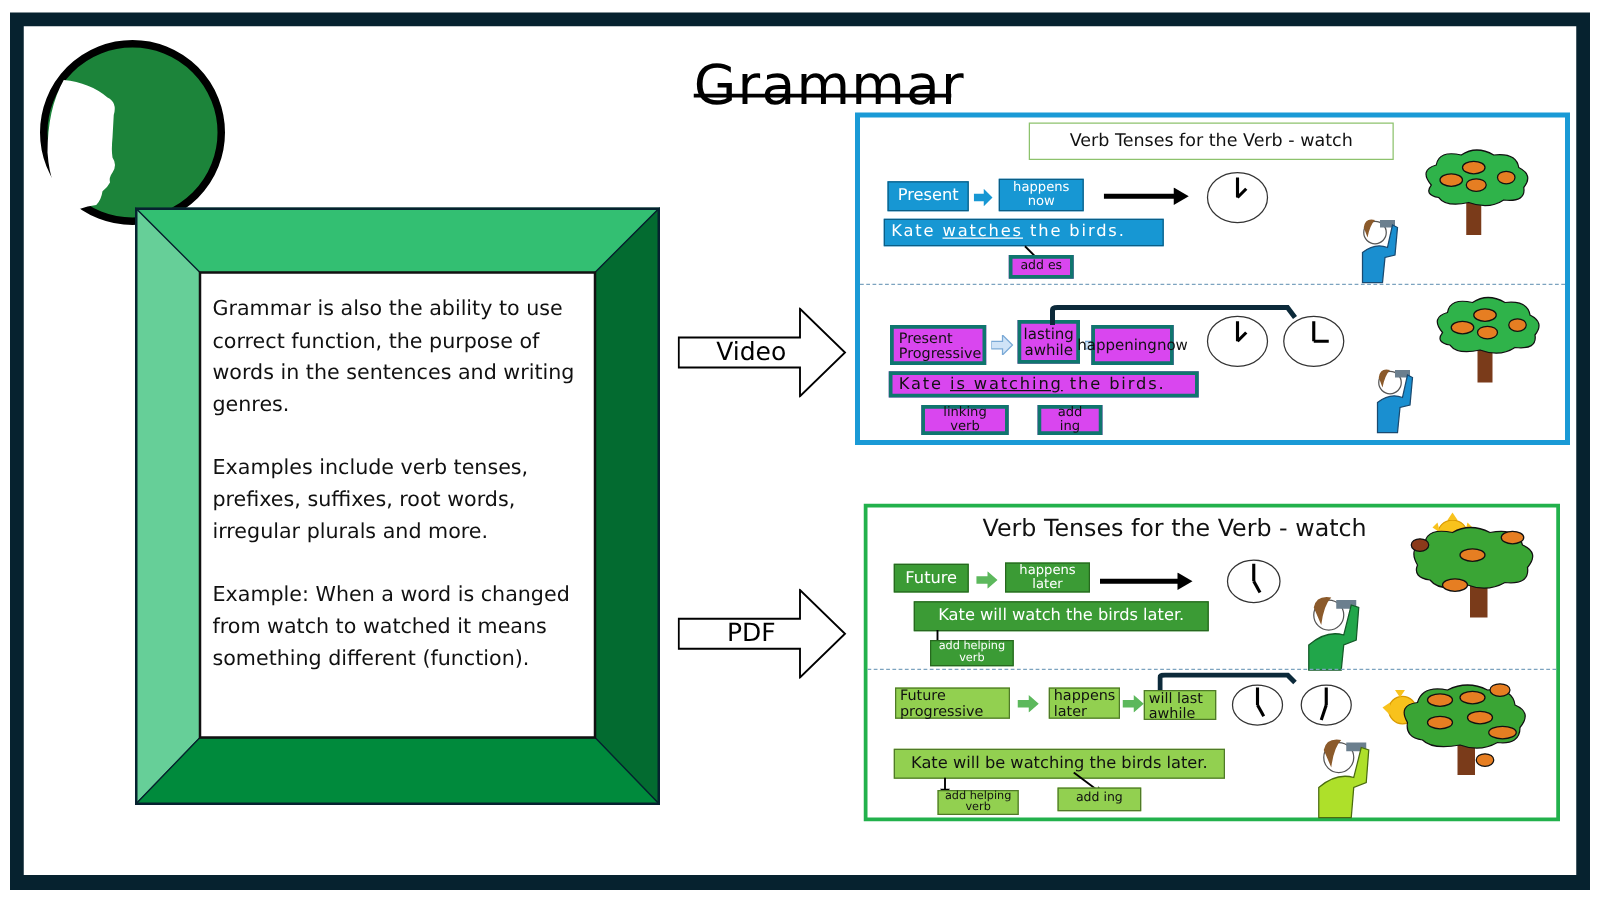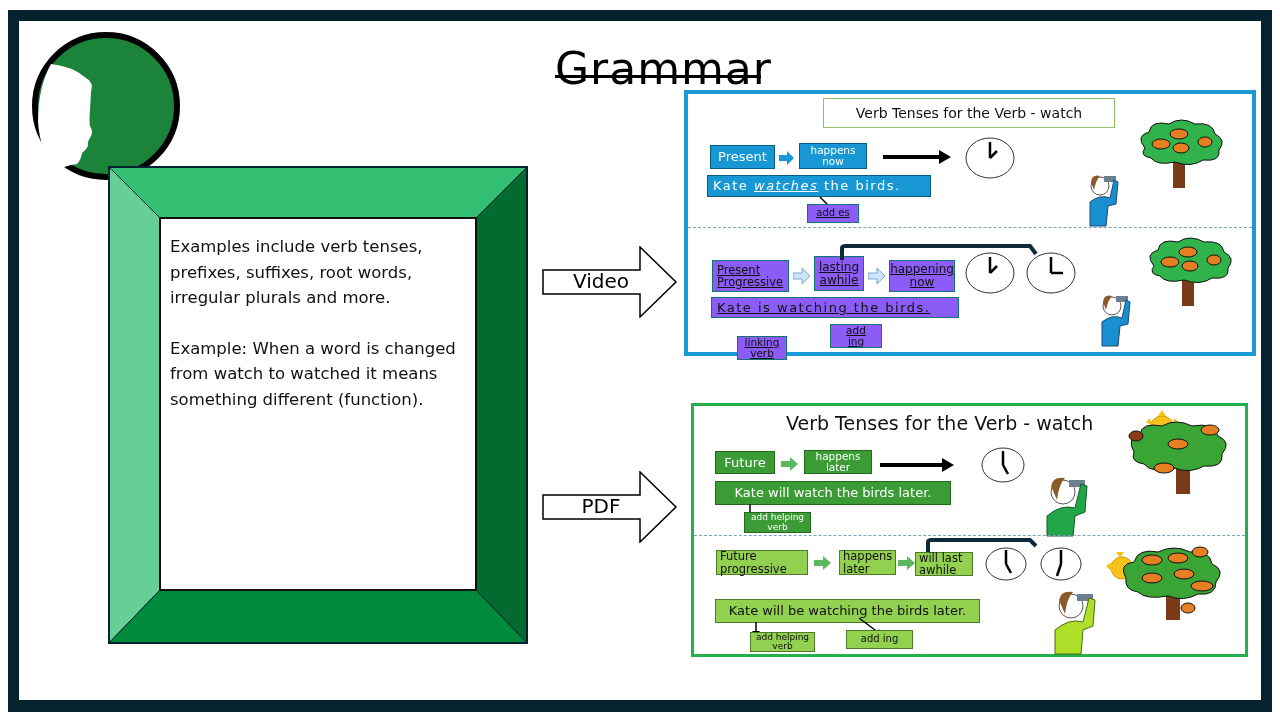--- a/index.html
+++ b/index.html
@@ -38,21 +38,21 @@
   }
   .panel { position: absolute; background: #fff; }
   .panel-video { left: 684px; top: 90px; width: 572px; height: 266px; border: 4px solid #1a9ad6; }
   .panel-pdf { left: 691px; top: 403px; width: 557px; height: 254px; border: 3px solid #22b14c; }
   .divider { position: absolute; left: 0; right: 0; border-top: 1.5px dashed #7ca3bf; }
   .box {
     position: absolute; display: flex; align-items: center; justify-content: center; text-align: left;
     font-family: "DejaVu Sans", sans-serif; line-height: 1.05;
   }
   .blue { background: #1797d3; color: #fff; border: 1px solid #0a5e86; }
-  .lblue { background: #8b5cf6; color: #111; border: 1px solid #0f766e; text-decoration: underline; }
+  .lblue { background: #d946ef; color: #111; border: 3px solid #0f766e; }
   .green { background: #3b9b35; color: #fff; border: 1px solid #27681f; }
   .lgreen { background: #92d050; color: #111; border: 1px solid #4f7a28; }
   .gtitle {
     position: absolute; font-family: "DejaVu Sans", sans-serif; color: #111; white-space: nowrap;
   }
 </style>
 </head>
 <body>
 
 <div class="frame"></div>
@@ -68,20 +68,21 @@
 
 <svg class="bevel" viewBox="0 0 420 478">
   <polygon points="0,0 420,0 368,52 52,52" fill="#33bf72" stroke="#06222f" stroke-width="1"></polygon>
   <polygon points="0,0 52,52 52,424 0,478" fill="#66cf98" stroke="#06222f" stroke-width="1"></polygon>
   <polygon points="420,0 420,478 368,424 368,52" fill="#036b30" stroke="#06222f" stroke-width="1"></polygon>
   <polygon points="0,478 52,424 368,424 420,478" fill="#008a3c" stroke="#06222f" stroke-width="1"></polygon>
   <rect x="1" y="1" width="418" height="476" fill="none" stroke="#06222f" stroke-width="2"></rect>
   <rect x="52" y="52" width="316" height="372" fill="#fff" stroke="#111" stroke-width="2"></rect>
 </svg>
 <div class="bevel-text">
+  <p>Grammar is also the ability to use correct function, the purpose  of words in the sentences and writing genres.</p>
   <p>Examples include verb tenses, prefixes, suffixes, root words, irregular plurals and more.</p>
   <p>Example: When a word is changed from watch to watched it means something different (function).</p>
 </div>
 
 <svg class="arrow" style="left:542px;top:246px;" viewBox="0 0 136 72">
   <polygon points="1,24 98,24 98,1 134,36 98,71 98,48 1,48" fill="#fff" stroke="#000" stroke-width="1.5"></polygon>
 </svg>
 <div class="arrow-label" style="left:551px;top:269px;">Video</div>
 
 <svg class="arrow" style="left:542px;top:471px;" viewBox="0 0 136 72">
@@ -103,21 +104,21 @@
   <svg style="position:absolute;left:195px;top:56px;" width="70" height="14">
       <rect x="0" y="5" width="58" height="4" fill="#000"></rect>
       <polygon points="56,0 68,7 56,14" fill="#000"></polygon>
     </svg>
   <svg style="position:absolute;left:276px;top:42px;" width="52" height="44">
     <ellipse cx="26" cy="22" rx="24" ry="20" fill="#fff" stroke="#333" stroke-width="1"></ellipse>
     <line x1="26" y1="22" x2="26" y2="6" stroke="#000" stroke-width="2.5"></line>
     <line x1="26" y1="22" x2="33" y2="15" stroke="#000" stroke-width="2.5"></line>
   </svg>
   <div class="box blue" style="left:19px;top:81px;width:224px;height:22px;font-size:13px;letter-spacing:1.5px;justify-content:flex-start;padding-left:5px;white-space:pre;">
-    <span>Kate </span><span style="text-decoration:underline;font-style:italic;">watches</span><span> the birds.</span>
+    <span>Kate </span><span style="text-decoration:underline;">watches</span><span> the birds.</span>
   </div>
   <svg style="position:absolute;left:130px;top:102px;" width="16" height="12">
       <line x1="2" y1="1" x2="12" y2="11" stroke="#000" stroke-width="1.5"></line>
     </svg>
   <div class="box lblue" style="left:119px;top:110px;width:52px;height:19px;font-size:10px;">add es</div>
 
   <svg style="position:absolute;left:392px;top:76px;" width="44" height="58">
     <circle cx="20" cy="16" r="9" fill="#fff" stroke="#555"></circle>
     <path d="M11 12 Q12 4 20 6 Q16 10 14 20 Z" fill="#8b5a2b"></path>
     <rect x="24" y="6" width="12" height="6" fill="#6b7f8e"></rect>
@@ -141,41 +142,41 @@
   <svg style="position:absolute;left:105px;top:174px;" width="18" height="16">
       <polygon points="0,5 9,5 9,0 17,8 9,16 9,11 0,11" fill="#cfe3f7" stroke="#7aa9d6"></polygon>
     </svg>
   <div class="box lblue" style="left:126px;top:162px;width:50px;height:35px;font-size:12px;flex-direction:column;">
     <span>lasting</span>
     <span>awhile</span>
   </div>
   <svg style="position:absolute;left:180px;top:174px;" width="18" height="16">
       <polygon points="0,5 9,5 9,0 17,8 9,16 9,11 0,11" fill="#cfe3f7" stroke="#7aa9d6"></polygon>
     </svg>
-  <div class="box lblue" style="left:201px;top:166px;width:66px;height:32px;font-size:12px;flex-direction:column;">
+  <div class="box lblue" style="left:185px;top:166px;width:66px;height:32px;font-size:12px;">
     <span>happening</span>
     <span>now</span>
   </div>
   <svg style="position:absolute;left:152px;top:150px;" width="200" height="18">
       <path d="M2 16 L2 4 Q2 2 6 2 L190 2 L196 10" fill="none" stroke="#0c2a3a" stroke-width="4"></path>
     </svg>
   <svg style="position:absolute;left:276px;top:157px;" width="52" height="44">
     <ellipse cx="26" cy="22" rx="24" ry="20" fill="#fff" stroke="#333" stroke-width="1"></ellipse>
     <line x1="26" y1="22" x2="26" y2="6" stroke="#000" stroke-width="2.5"></line>
     <line x1="26" y1="22" x2="33" y2="15" stroke="#000" stroke-width="2.5"></line>
   </svg>
   <svg style="position:absolute;left:337px;top:157px;" width="52" height="44">
     <ellipse cx="26" cy="22" rx="24" ry="20" fill="#fff" stroke="#333" stroke-width="1"></ellipse>
     <line x1="26" y1="22" x2="26" y2="6" stroke="#000" stroke-width="2.5"></line>
     <line x1="26" y1="22" x2="38" y2="22" stroke="#000" stroke-width="2.5"></line>
   </svg>
   <div class="box lblue" style="left:23px;top:203px;width:248px;height:21px;font-size:13px;letter-spacing:1.5px;justify-content:flex-start;padding-left:5px;white-space:pre;">
     <span>Kate </span><span style="text-decoration:underline;">is watching</span><span> the birds.</span>
   </div>
-  <div class="box lblue" style="left:49px;top:242px;width:50px;height:24px;font-size:10.5px;flex-direction:column;">
+  <div class="box lblue" style="left:49px;top:230px;width:70px;height:24px;font-size:10.5px;flex-direction:column;">
     <span>linking</span>
     <span>verb</span>
   </div>
   <div class="box lblue" style="left:142px;top:230px;width:52px;height:24px;font-size:10.5px;flex-direction:column;">
     <span>add</span>
     <span>ing</span>
   </div>
 
   <svg style="position:absolute;left:404px;top:196px;" width="44" height="58">
     <circle cx="20" cy="16" r="9" fill="#fff" stroke="#555"></circle>
@@ -212,21 +213,21 @@
   </div>
   <svg style="position:absolute;left:186px;top:52px;" width="76" height="14">
       <rect x="0" y="5" width="64" height="4" fill="#000"></rect>
       <polygon points="62,0 74,7 62,14" fill="#000"></polygon>
     </svg>
   <svg style="position:absolute;left:286px;top:40px;" width="46" height="38">
     <ellipse cx="23" cy="19" rx="21" ry="17" fill="#fff" stroke="#333" stroke-width="1"></ellipse>
     <line x1="23" y1="19" x2="23" y2="5" stroke="#000" stroke-width="2.5"></line>
     <line x1="23" y1="19" x2="28" y2="28" stroke="#000" stroke-width="2.5"></line>
   </svg>
-  <div class="box green" style="left:21px;top:75px;width:236px;height:24px;font-size:13px;">Kate will watch the birds later.</div>
+  <div class="box green" style="left:37px;top:75px;width:236px;height:24px;font-size:13px;">Kate will watch the birds later.</div>
   <svg style="position:absolute;left:52px;top:98px;" width="8" height="14">
       <line x1="4" y1="0" x2="4" y2="10" stroke="#000" stroke-width="1.5"></line>
       <polygon points="0,9 8,9 4,14" fill="#000"></polygon>
     </svg>
   <div class="box green" style="left:50px;top:106px;width:67px;height:21px;font-size:9px;flex-direction:column;">
     <span>add helping</span>
     <span>verb</span>
   </div>
 
   <svg style="position:absolute;left:345px;top:66px;" width="62" height="66">

